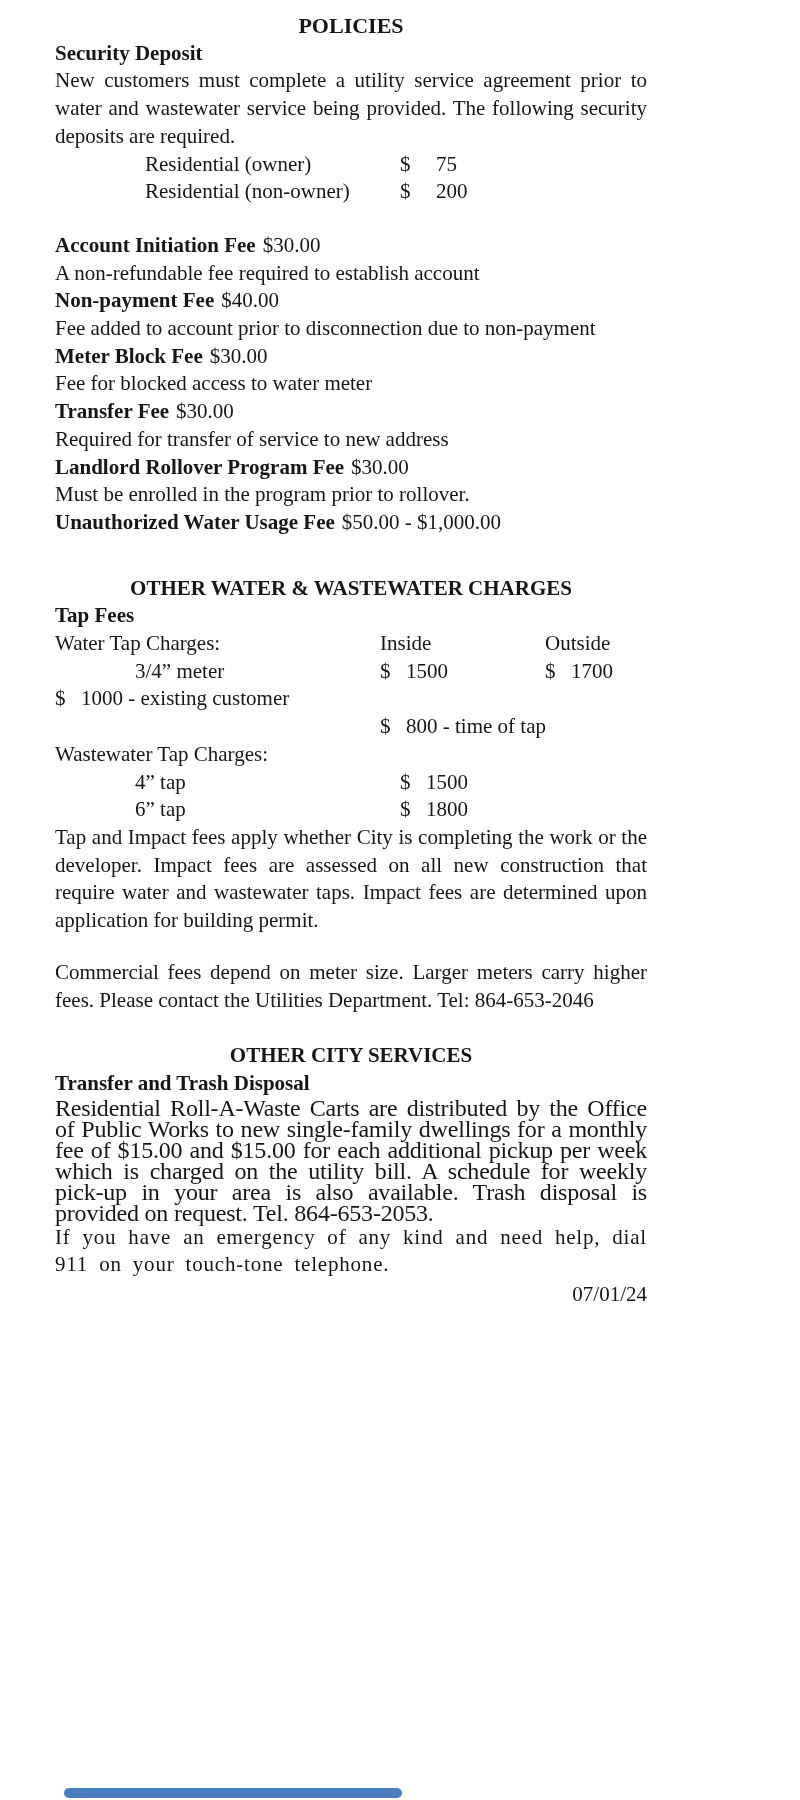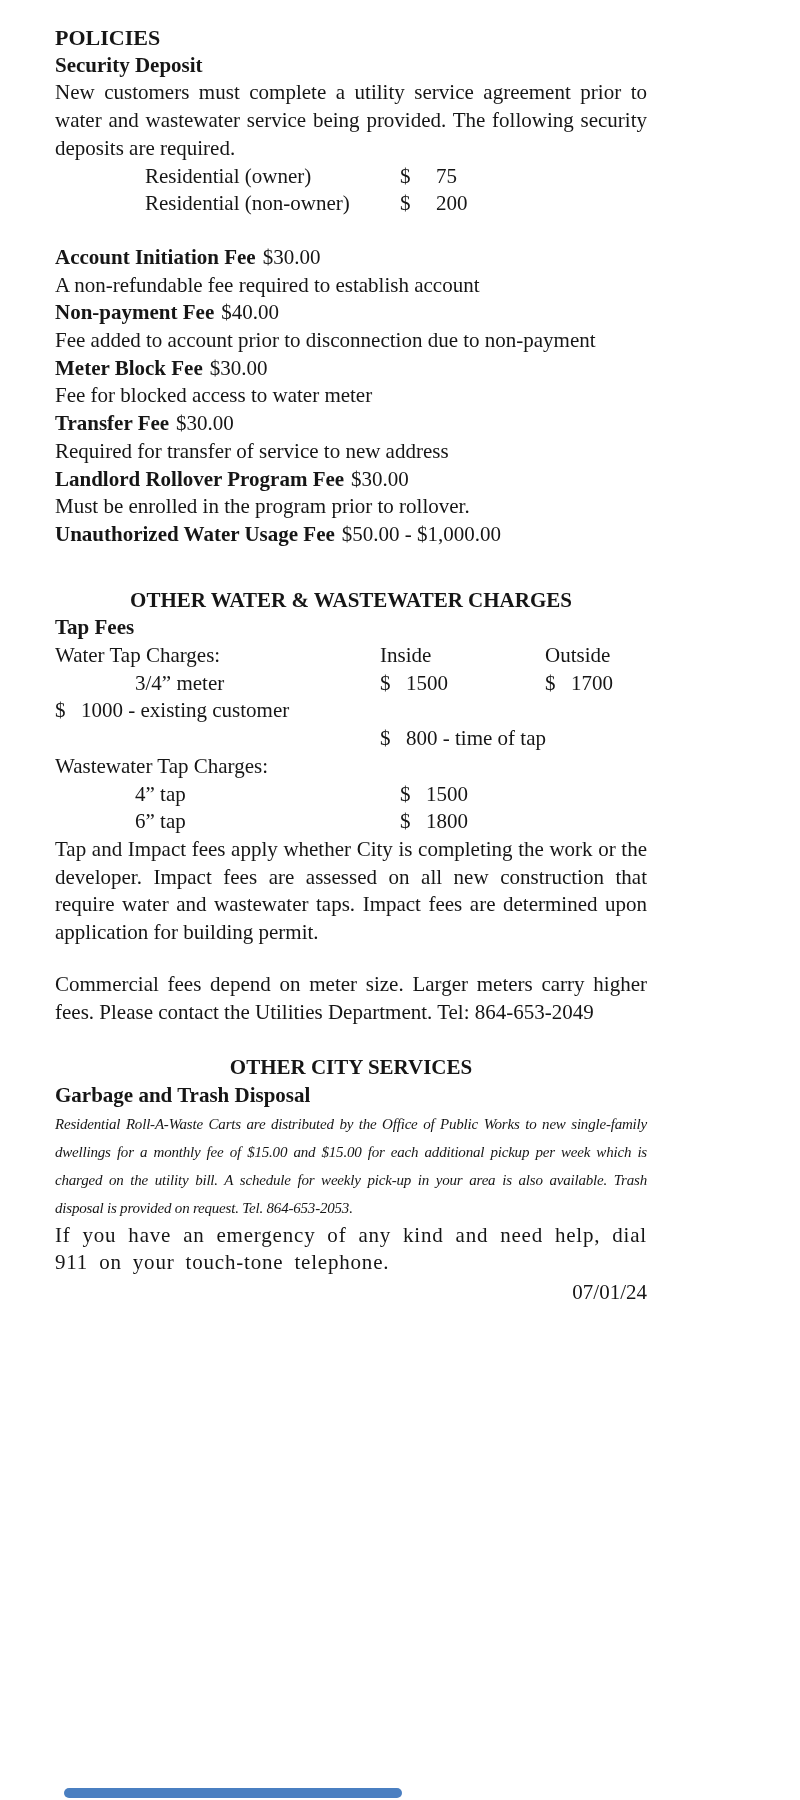--- a/index.html
+++ b/index.html
@@ -11,21 +11,21 @@
     color: #161616;
     overflow: hidden;
   }
   .page {
     position: absolute;
     left: 55px; top: 12px;
     width: 592px;
     font-size: 21px;
     line-height: 27.7px;
   }
-  .title { font-weight: bold; font-size: 22px; margin-top: 12px; }
+  .title { font-weight: bold; text-align: center; font-size: 22px; }
   .sec-heading { font-weight: bold; text-align: center; }
   .h-bold { font-weight: bold; }
   .just { text-align: justify; }
   
   .dep-row { display: flex; margin-left: 90px; }
   .dep-label { width: 255px; }
   .dep-cur { display: inline-block; width: 36px; }
   
   .fees { margin-top: 26px; }
   .fee-label { font-weight: bold; margin-right: 7px; }
@@ -34,21 +34,21 @@
   .tap-row { display: flex; }
   .tc1 { width: 325px; flex: none; }
   .tc2 { width: 165px; flex: none; white-space: nowrap; }
   .tc3 { flex: 1; white-space: nowrap; }
   .tw1 { width: 345px; flex: none; }
   .indent { padding-left: 80px; }
   .cur { display: inline-block; width: 26px; }
   .commercial { margin-top: 24px; }
   
   .sec3 { margin-top: 28px; }
-  .small { font-size: 15px; line-height: 28px; letter-spacing: -0.2px; font-style: italic; }
+  .small { font-size: 24px; line-height: 21px; letter-spacing: -0.2px; }
   .sanitation { margin-top: 4px; }
   .emergency-h { margin-top: 10px; }
   .spaced { letter-spacing: 0.8px; word-spacing: 5px; }
   .date-line { text-align: right; margin-top: 2px; }
   
   .accent-bar {
     position: absolute;
     left: 64px; top: 1788px;
     width: 338px; height: 10px;
     border-radius: 5px;
@@ -120,24 +120,24 @@
   <div class="tap-row">
     <span class="tw1 indent">4” tap</span>
     <span><span class="cur">$</span><span>1500</span></span>
   </div>
   <div class="tap-row">
     <span class="tw1 indent">6” tap</span>
     <span><span class="cur">$</span><span>1800</span></span>
   </div>
 
   <div class="just">Tap and Impact fees apply whether City is completing the work or the developer. Impact fees are assessed on all new construction that require water and wastewater taps. Impact fees are determined upon application for building permit.</div>
-  <div class="just commercial">Commercial fees depend on meter size.  Larger meters carry higher fees. Please contact the Utilities Department. Tel: 864-653-2049</div>
+  <div class="just commercial">Commercial fees depend on meter size.  Larger meters carry higher fees. Please contact the Utilities Department. Tel: 864-653-2046</div>
 
   <div class="sec-heading sec3">OTHER CITY SERVICES</div>
-  <div class="h-bold">Garbage and Trash Disposal</div>
+  <div class="h-bold">Transfer and Trash Disposal</div>
   <div class="just small">Residential Roll-A-Waste Carts are distributed by the Office of Public Works to new single-family dwellings for a monthly fee of $15.00 and $15.00 for each additional pickup per week which is charged on the utility bill.  A schedule for weekly pick-up in your area is also available.  Trash disposal is provided on request. Tel. 864-653-2053.</div>
 
   <div class="just spaced">If you have an emergency of any kind and need help, dial 911 on your touch-tone telephone.</div>
 
   <div class="date-line">07/01/24</div>
 </div>
 
 <div class="accent-bar" style="background: rgb(74, 127, 193);"></div>
 
 </body></html>

